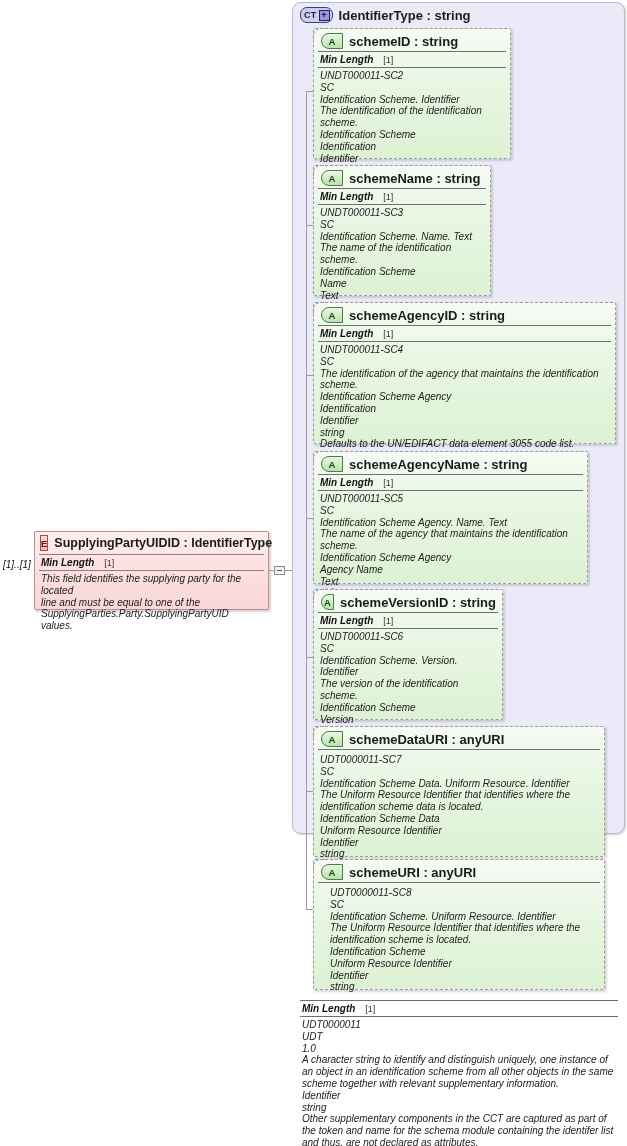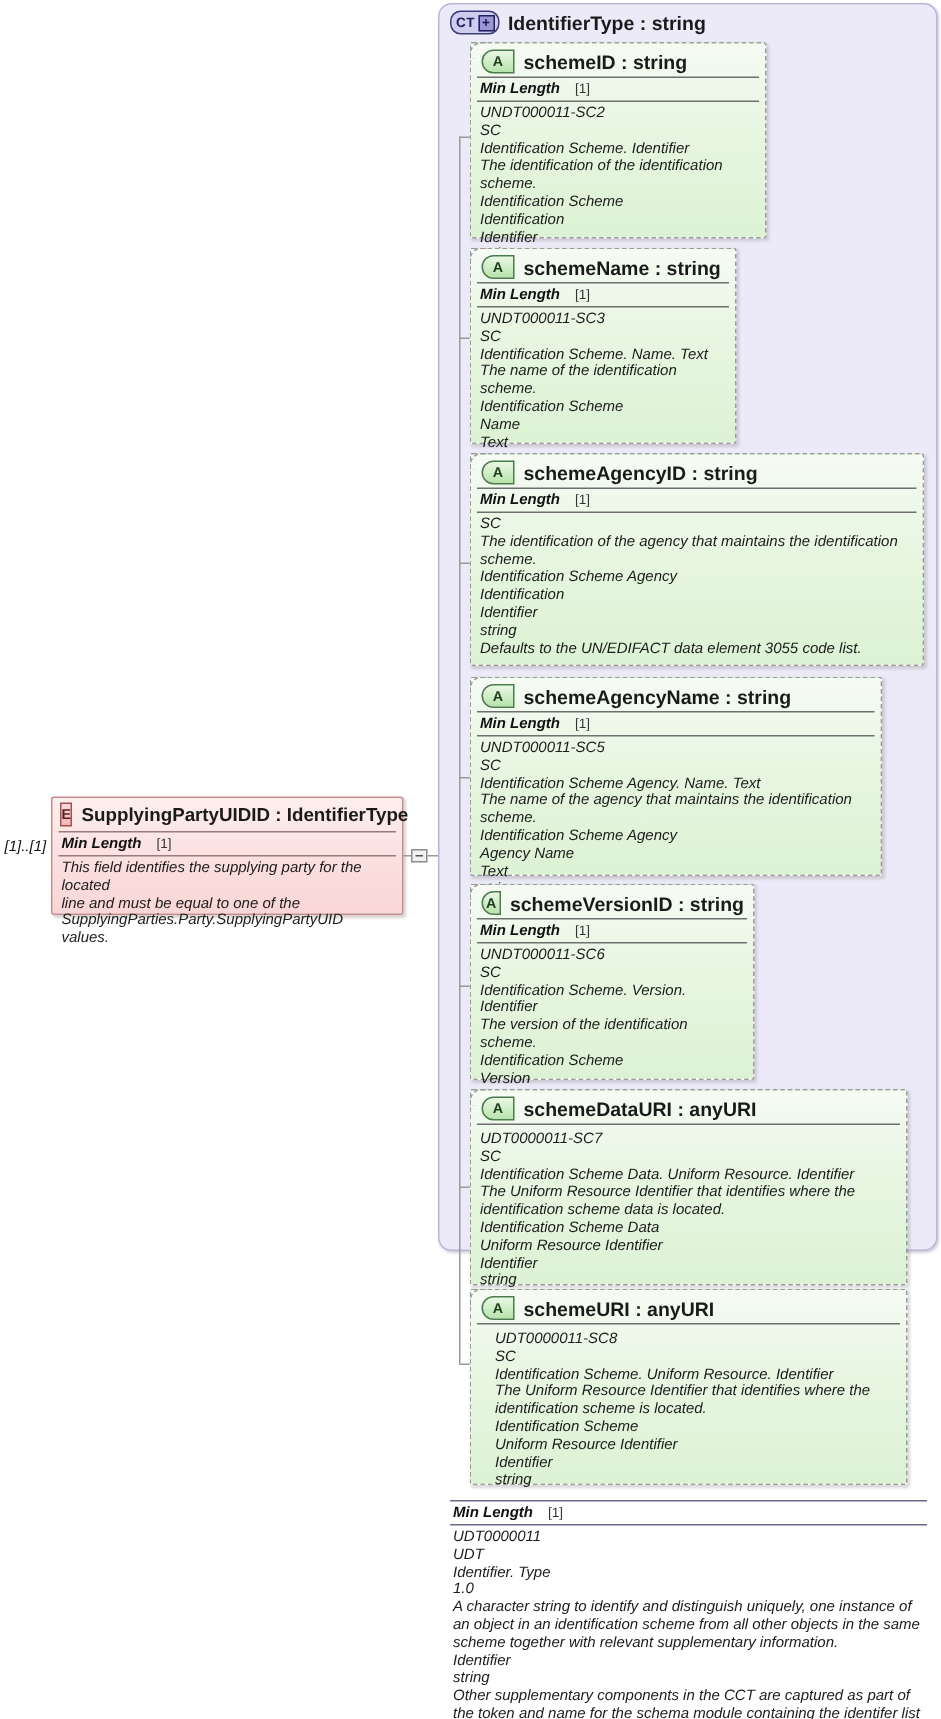--- a/index.html
+++ b/index.html
@@ -33,21 +33,21 @@
   }
 
   .divider {
     height: 1px;
     background: #7b7b7b;
     margin: 0 4px;
   }
 
   .facet-row {
     display: flex;
-    align-items: flex-start;
+    align-items: flex-end;
     gap: 10px;
     padding: 2px 6px 2px 6px;
     font-size: 10px;
     font-style: italic;
     color: #111;
   }
   .facet-name { font-weight: bold; }
   .facet-card { font-style: normal; font-size: 9px; color: #333; }
 
   .doc-lines {
@@ -304,20 +304,21 @@
       <span class="attr-badge">A</span>
       <span>schemeAgencyID : string</span>
     </div>
     <div class="divider"></div>
     <div class="facet-row">
       <span class="facet-name">Min Length</span>
       <span class="facet-card">[1]</span>
     </div>
     <div class="divider"></div>
     <div class="doc-lines">
+      <div>UNDT000011-SC4</div>
       <div>SC</div>
       <div>The identification of the agency that maintains the identification scheme.</div>
       <div>Identification Scheme Agency</div>
       <div>Identification</div>
       <div>Identifier</div>
       <div>string</div>
       <div>Defaults to the UN/EDIFACT data element 3055 code list.</div>
     </div>
   </div>
 
@@ -406,21 +407,20 @@
   <div id="ct-footer">
     <div class="divider"></div>
     <div class="facet-row">
       <span class="facet-name">Min Length</span>
       <span class="facet-card">[1]</span>
     </div>
     <div class="divider"></div>
     <div class="doc-lines">
       <div>UDT0000011</div>
       <div>UDT</div>
-      <div>Identifier. Type</div>
       <div>1.0</div>
       <div>A character string to identify and distinguish uniquely, one instance of an object in an identification scheme from all other objects in the same scheme together with relevant supplementary information.</div>
       <div>Identifier</div>
       <div>string</div>
       <div>Other supplementary components in the CCT are captured as part of the token and name for the schema module containing the identifer list and thus, are not declared as attributes.</div>
     </div>
   </div>
 </div>
 
 </body></html>

